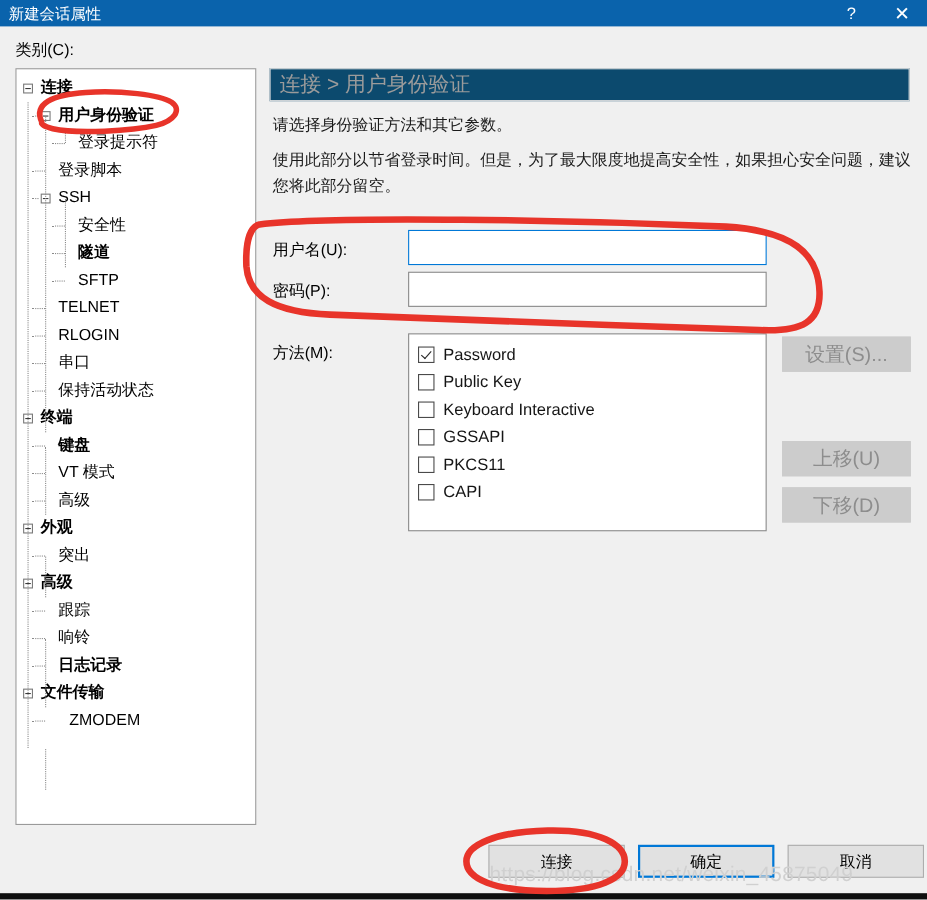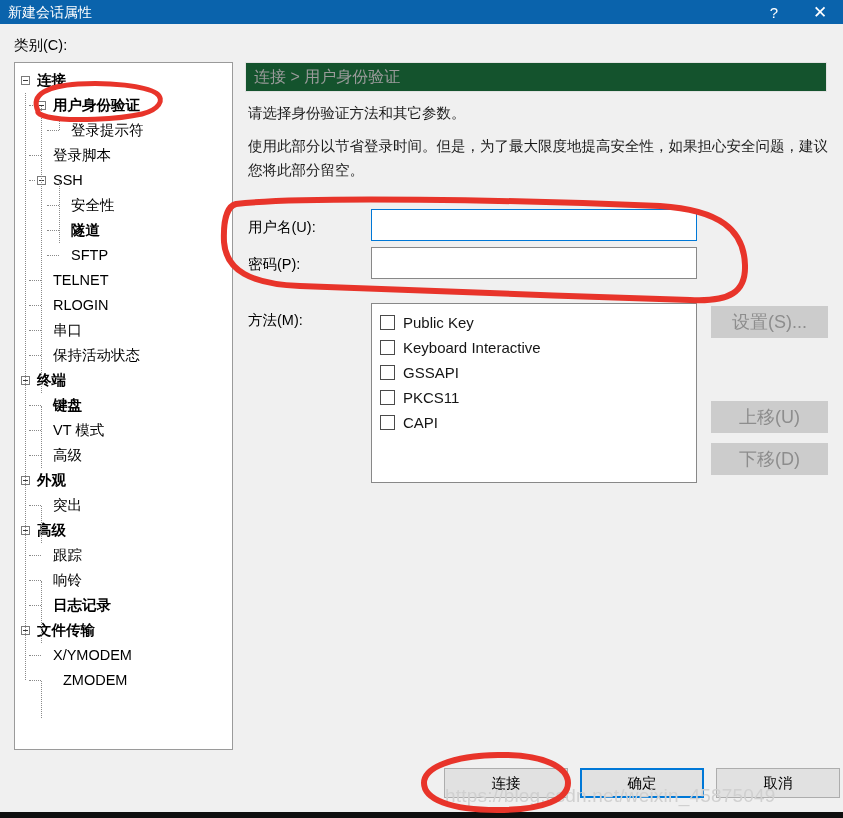--- a/index.html
+++ b/index.html
@@ -112,27 +112,27 @@
     position: absolute;
     height: 1px;
     border-top: 1px dotted #8a8a8a;
   }
 
   
   .breadcrumb {
     position: absolute;
     left: 245px; top: 62px;
     width: 582px; height: 30px;
-    background: #14532d;
+    background: #0c4a6e;
     border: 1px solid #e2e2e2;
     box-sizing: border-box;
     display: flex;
     align-items: center;
     padding-left: 8px;
-    font-size: 16px;
+    font-size: 19px;
     color: #9b9b9b;
     white-space: nowrap;
   }
 
   .desc1 {
     position: absolute;
     left: 248px; top: 104px;
     font-size: 14.5px;
     color: #1a1a1a;
     white-space: nowrap;
@@ -371,24 +371,20 @@
           <div class="guide-h" style="left: 14px; top: 12px; width: 12px;"></div>
           <span class="tlabel" style="margin-left: 38px;">响铃</span>
         </div>
         <div class="tnode bold">
           <div class="guide-h" style="left: 14px; top: 12px; width: 12px;"></div>
           <span class="tlabel" style="margin-left: 38px;">日志记录</span>
         </div>
         <div class="tnode bold">
           <div class="expander" style="left: 6px; top: 8px;"></div>
           <span class="tlabel" style="margin-left: 22px;">文件传输</span>
-        </div>
-        <div class="tnode">
-          <div class="guide-h" style="left: 14px; top: 12px; width: 12px;"></div>
-          <span class="tlabel" style="margin-left: 38px;">X/YMODEM</span>
         </div>
         <div class="tnode">
           <div class="guide-h" style="left: 14px; top: 12px; width: 12px;"></div>
           <span class="tlabel" style="margin-left: 48px;">ZMODEM</span>
         </div>
         <div class="guide-v" style="left: 10px; top: 30px; height: 587px;"></div>
         <div class="guide-v" style="left: 26px; top: 43px; height: 287px;"></div>
         <div class="guide-v" style="left: 44px; top: 55px; height: 12px;"></div>
         <div class="guide-v" style="left: 44px; top: 118px; height: 62px;"></div>
         <div class="guide-v" style="left: 26px; top: 343px; height: 62px;"></div>
@@ -405,20 +401,24 @@
 
   <div class="frow-label" style="left:248px; top:218px;">用户名(U):</div>
   <input class="finput focused" style="left: 371px; top: 209px; width: 326px; height: 32px;" placeholder="">
 
   <div class="frow-label" style="left:248px; top:255px;">密码(P):</div>
   <input class="finput" type="password" style="left: 371px; top: 247px; width: 326px; height: 32px;" placeholder="">
 
   <div class="frow-label" style="left:248px; top:311px;">方法(M):</div>
   <div class="methodbox" id="method-list">
       <div class="mrow">
+        <span class="cbx checked"></span>
+        <span class="mlabel">Password</span>
+      </div>
+      <div class="mrow">
         <span class="cbx"></span>
         <span class="mlabel">Public Key</span>
       </div>
       <div class="mrow">
         <span class="cbx"></span>
         <span class="mlabel">Keyboard Interactive</span>
       </div>
       <div class="mrow">
         <span class="cbx"></span>
         <span class="mlabel">GSSAPI</span>

